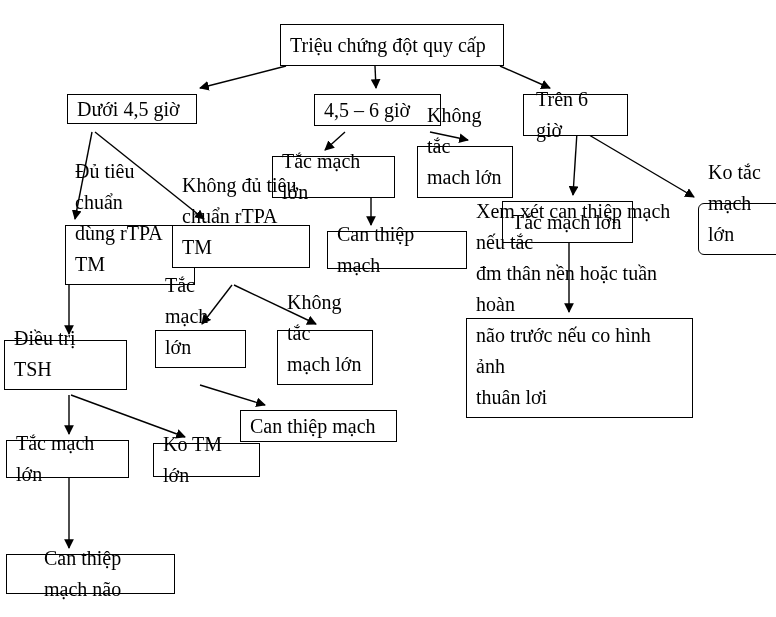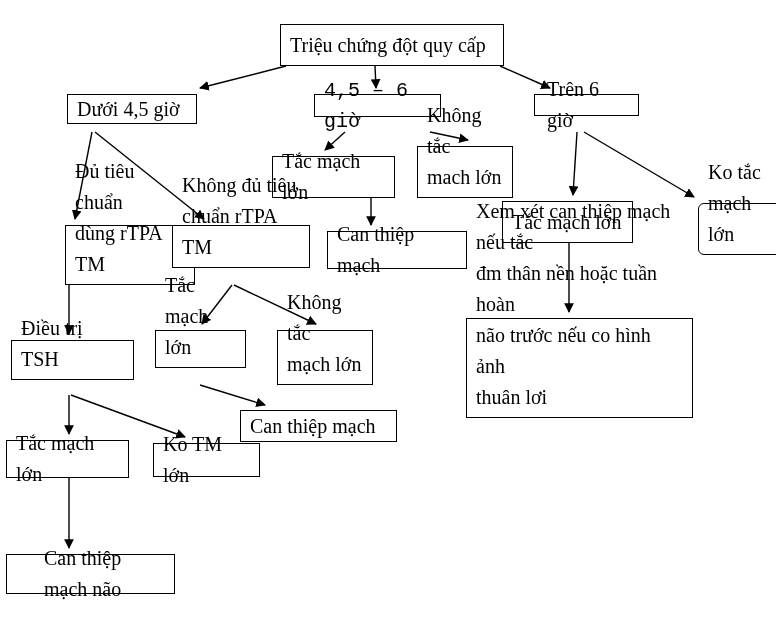--- a/index.html
+++ b/index.html
@@ -69,38 +69,38 @@
         <line x1="69" y1="285" x2="69" y2="334" stroke="#000000" stroke-width="1.4" marker-end="url(#arrow)"></line>
         <line x1="69" y1="395" x2="69" y2="434" stroke="#000000" stroke-width="1.4" marker-end="url(#arrow)"></line>
         <line x1="71" y1="395" x2="185" y2="437" stroke="#000000" stroke-width="1.4" marker-end="url(#arrow)"></line>
         <line x1="200" y1="385" x2="265" y2="405" stroke="#000000" stroke-width="1.4" marker-end="url(#arrow)"></line>
         <line x1="69" y1="478" x2="69" y2="548" stroke="#000000" stroke-width="1.4" marker-end="url(#arrow)"></line>
       </g>
   </svg>
   <div id="node-layer">
       <div class="node" style="left: 280px; top: 24px; width: 224px; height: 42px;"><span>Triệu chứng đột quy cấp</span></div>
       <div class="node" style="left: 67px; top: 94px; width: 130px; height: 30px;"><span>Dưới 4,5 giờ</span></div>
-      <div class="node" style="left: 314px; top: 94px; width: 127px; height: 23px; font-family: Liberation Mono, monospace;"><span>4,5 – 6 giờ</span></div>
-      <div class="node" style="left: 534px; top: 94px; width: 105px; height: 22px; padding-left: 12px;"><span>Trên 6 giờ</span></div>
+      <div class="node" style="left: 314px; top: 94px; width: 127px; height: 32px;"><span>4,5 – 6 giờ</span></div>
+      <div class="node" style="left: 523px; top: 94px; width: 105px; height: 42px; padding-left: 12px;"><span>Trên 6 giờ</span></div>
       <div class="node" style="left: 272px; top: 156px; width: 123px; height: 42px;"><span>Tắc mạch lớn</span></div>
       <div class="node tall" style="left: 417px; top: 146px; width: 96px; height: 52px;"><span>Không tắc
 mach lớn</span></div>
       <div class="node" style="left: 327px; top: 231px; width: 140px; height: 38px;"><span>Can thiệp mạch</span></div>
       <div class="node" style="left: 502px; top: 201px; width: 131px; height: 42px;"><span>Tắc mạch lớn</span></div>
       <div class="node tall" style="left: 698px; top: 203px; width: 106px; height: 52px; border-radius: 6px;"><span>Ko tắc mạch
 lớn</span></div>
       <div class="node tall" style="left: 466px; top: 318px; width: 227px; height: 100px;"><span>Xem xét can thiệp mạch nếu tắc
 đm thân nền hoặc tuần hoàn
 não trước nếu co hình ảnh
 thuân lơi</span></div>
       <div class="node tall" style="left: 17px; top: 225px; width: 130px; height: 60px; margin-left: 48px;"><span>Đủ tiêu chuẩn
 dùng rTPA TM</span></div>
       <div class="node tall" style="left: 172px; top: 225px; width: 138px; height: 43px;"><span>Không đủ tiêu
 chuẩn rTPA TM</span></div>
-      <div class="node tall" style="left: 11px; top: 340px; width: 123px; height: 40px;"><span>Điều trị TSH</span></div>
+      <div class="node tall" style="left: 4px; top: 340px; width: 123px; height: 50px;"><span>Điều trị TSH</span></div>
       <div class="node tall" style="left: 155px; top: 330px; width: 91px; height: 38px;"><span>Tắc mạch
 lớn</span></div>
       <div class="node tall" style="left: 277px; top: 330px; width: 96px; height: 55px;"><span>Không tắc
 mạch lớn</span></div>
       <div class="node" style="left: 240px; top: 410px; width: 157px; height: 32px;"><span>Can thiệp mạch</span></div>
       <div class="node" style="left: 6px; top: 440px; width: 123px; height: 38px;"><span>Tắc mạch lớn</span></div>
       <div class="node" style="left: 153px; top: 443px; width: 107px; height: 34px;"><span>Ko TM lớn</span></div>
       <div class="node" style="left: 6px; top: 554px; width: 169px; height: 40px; padding-left: 37px;"><span>Can thiệp mạch não</span></div>
     </div>
 </div>

